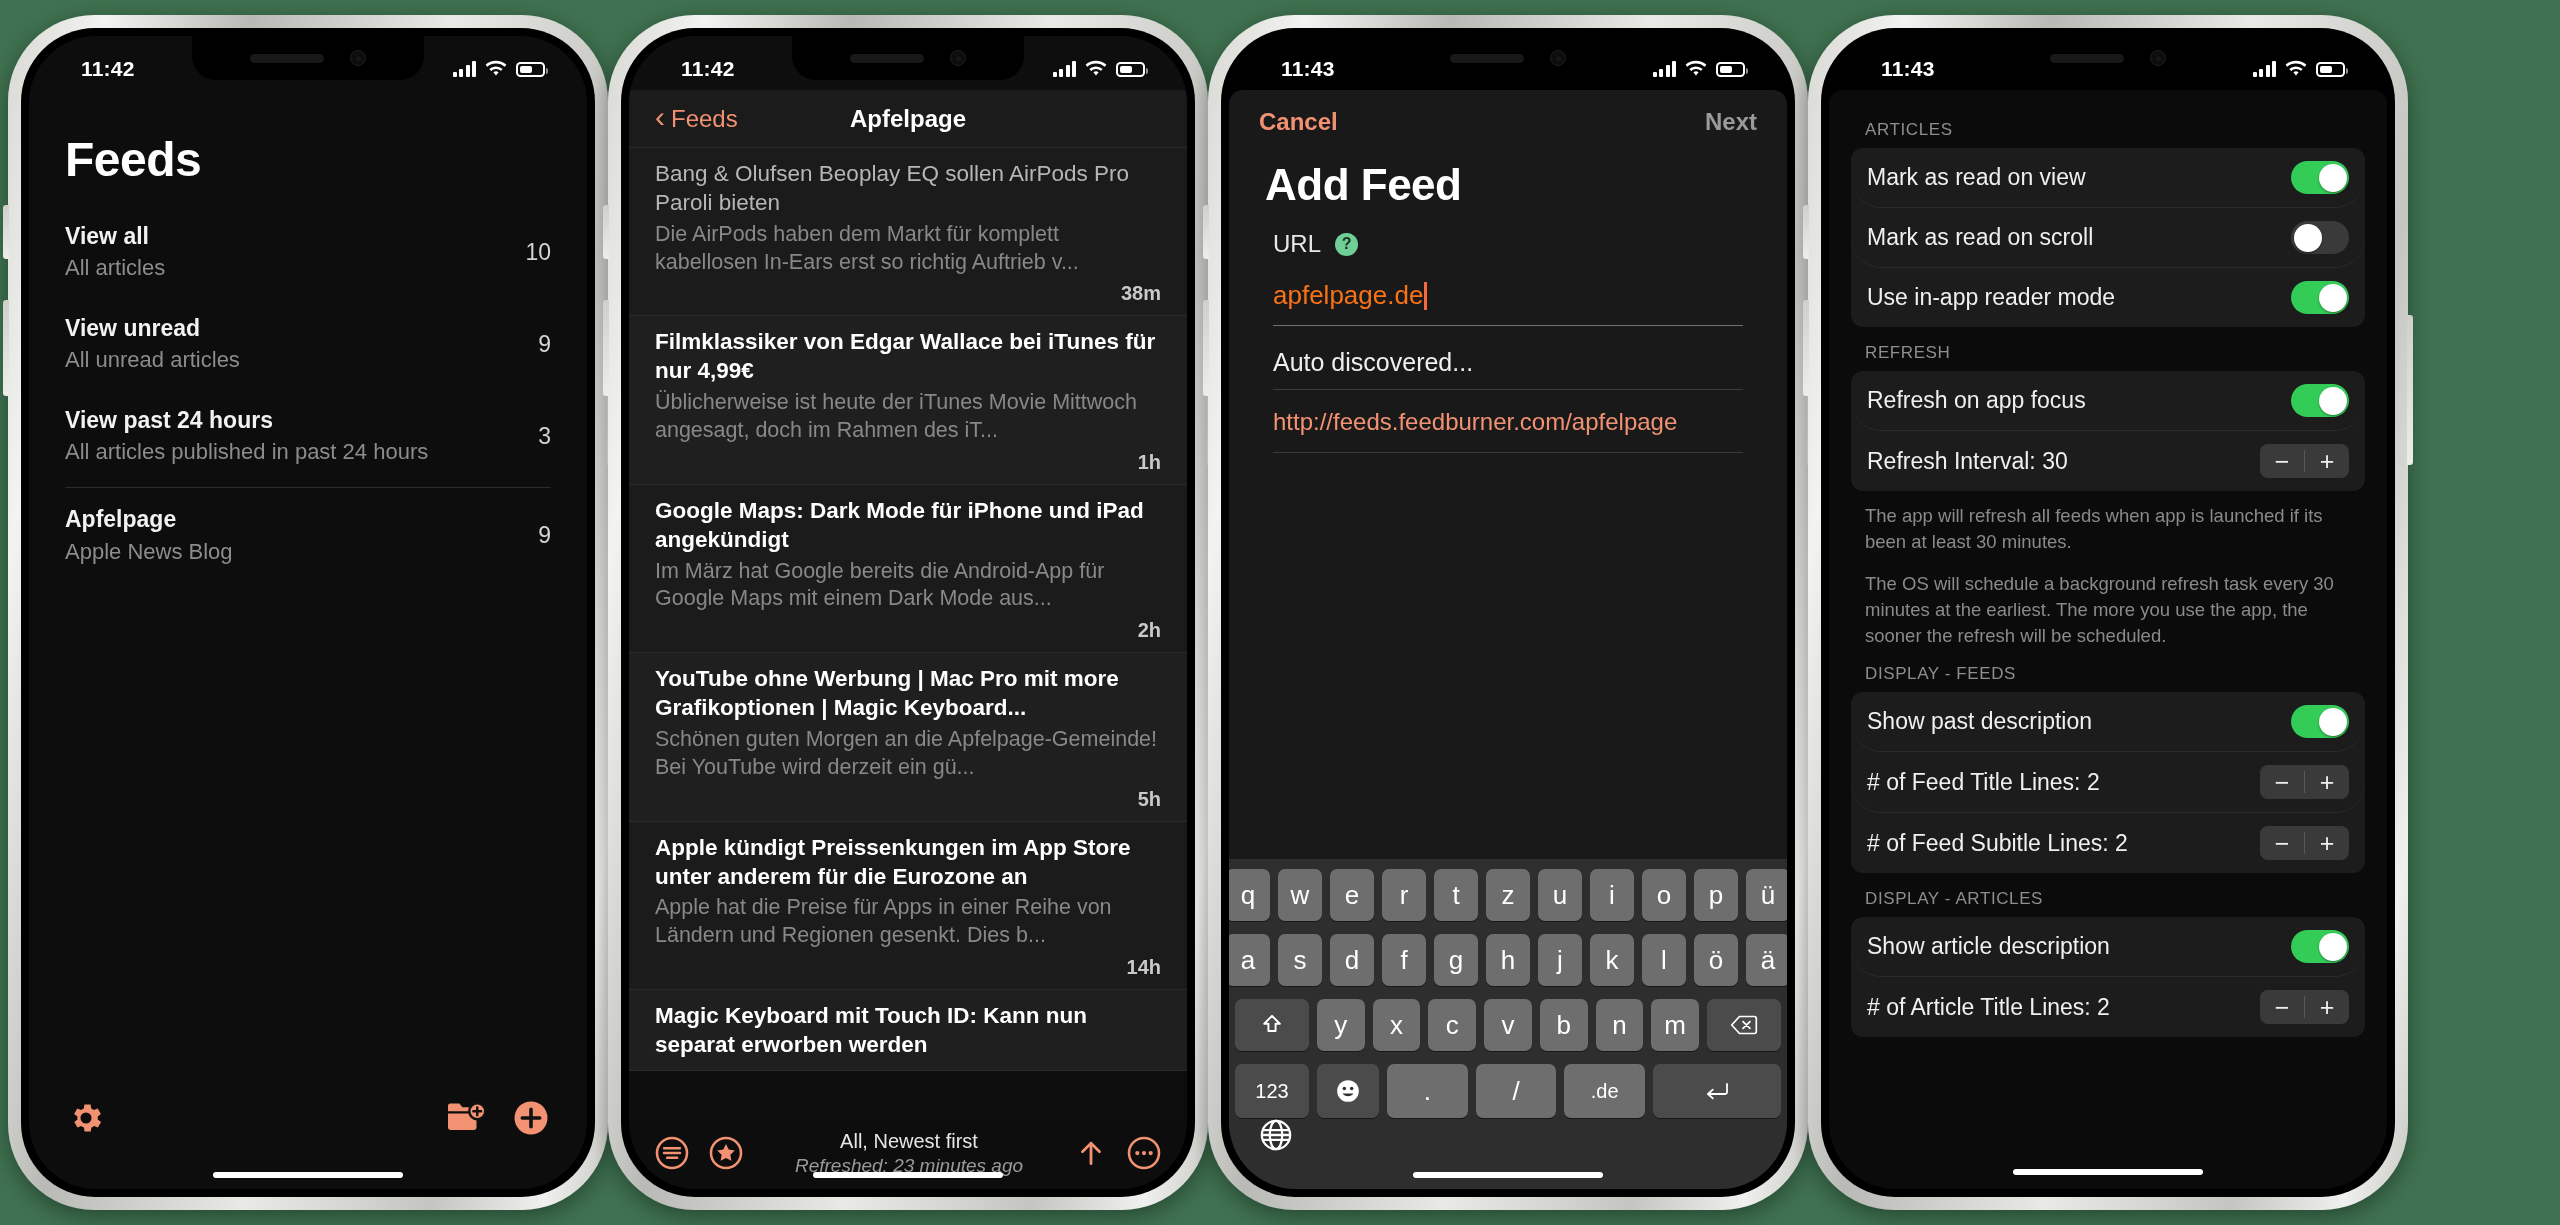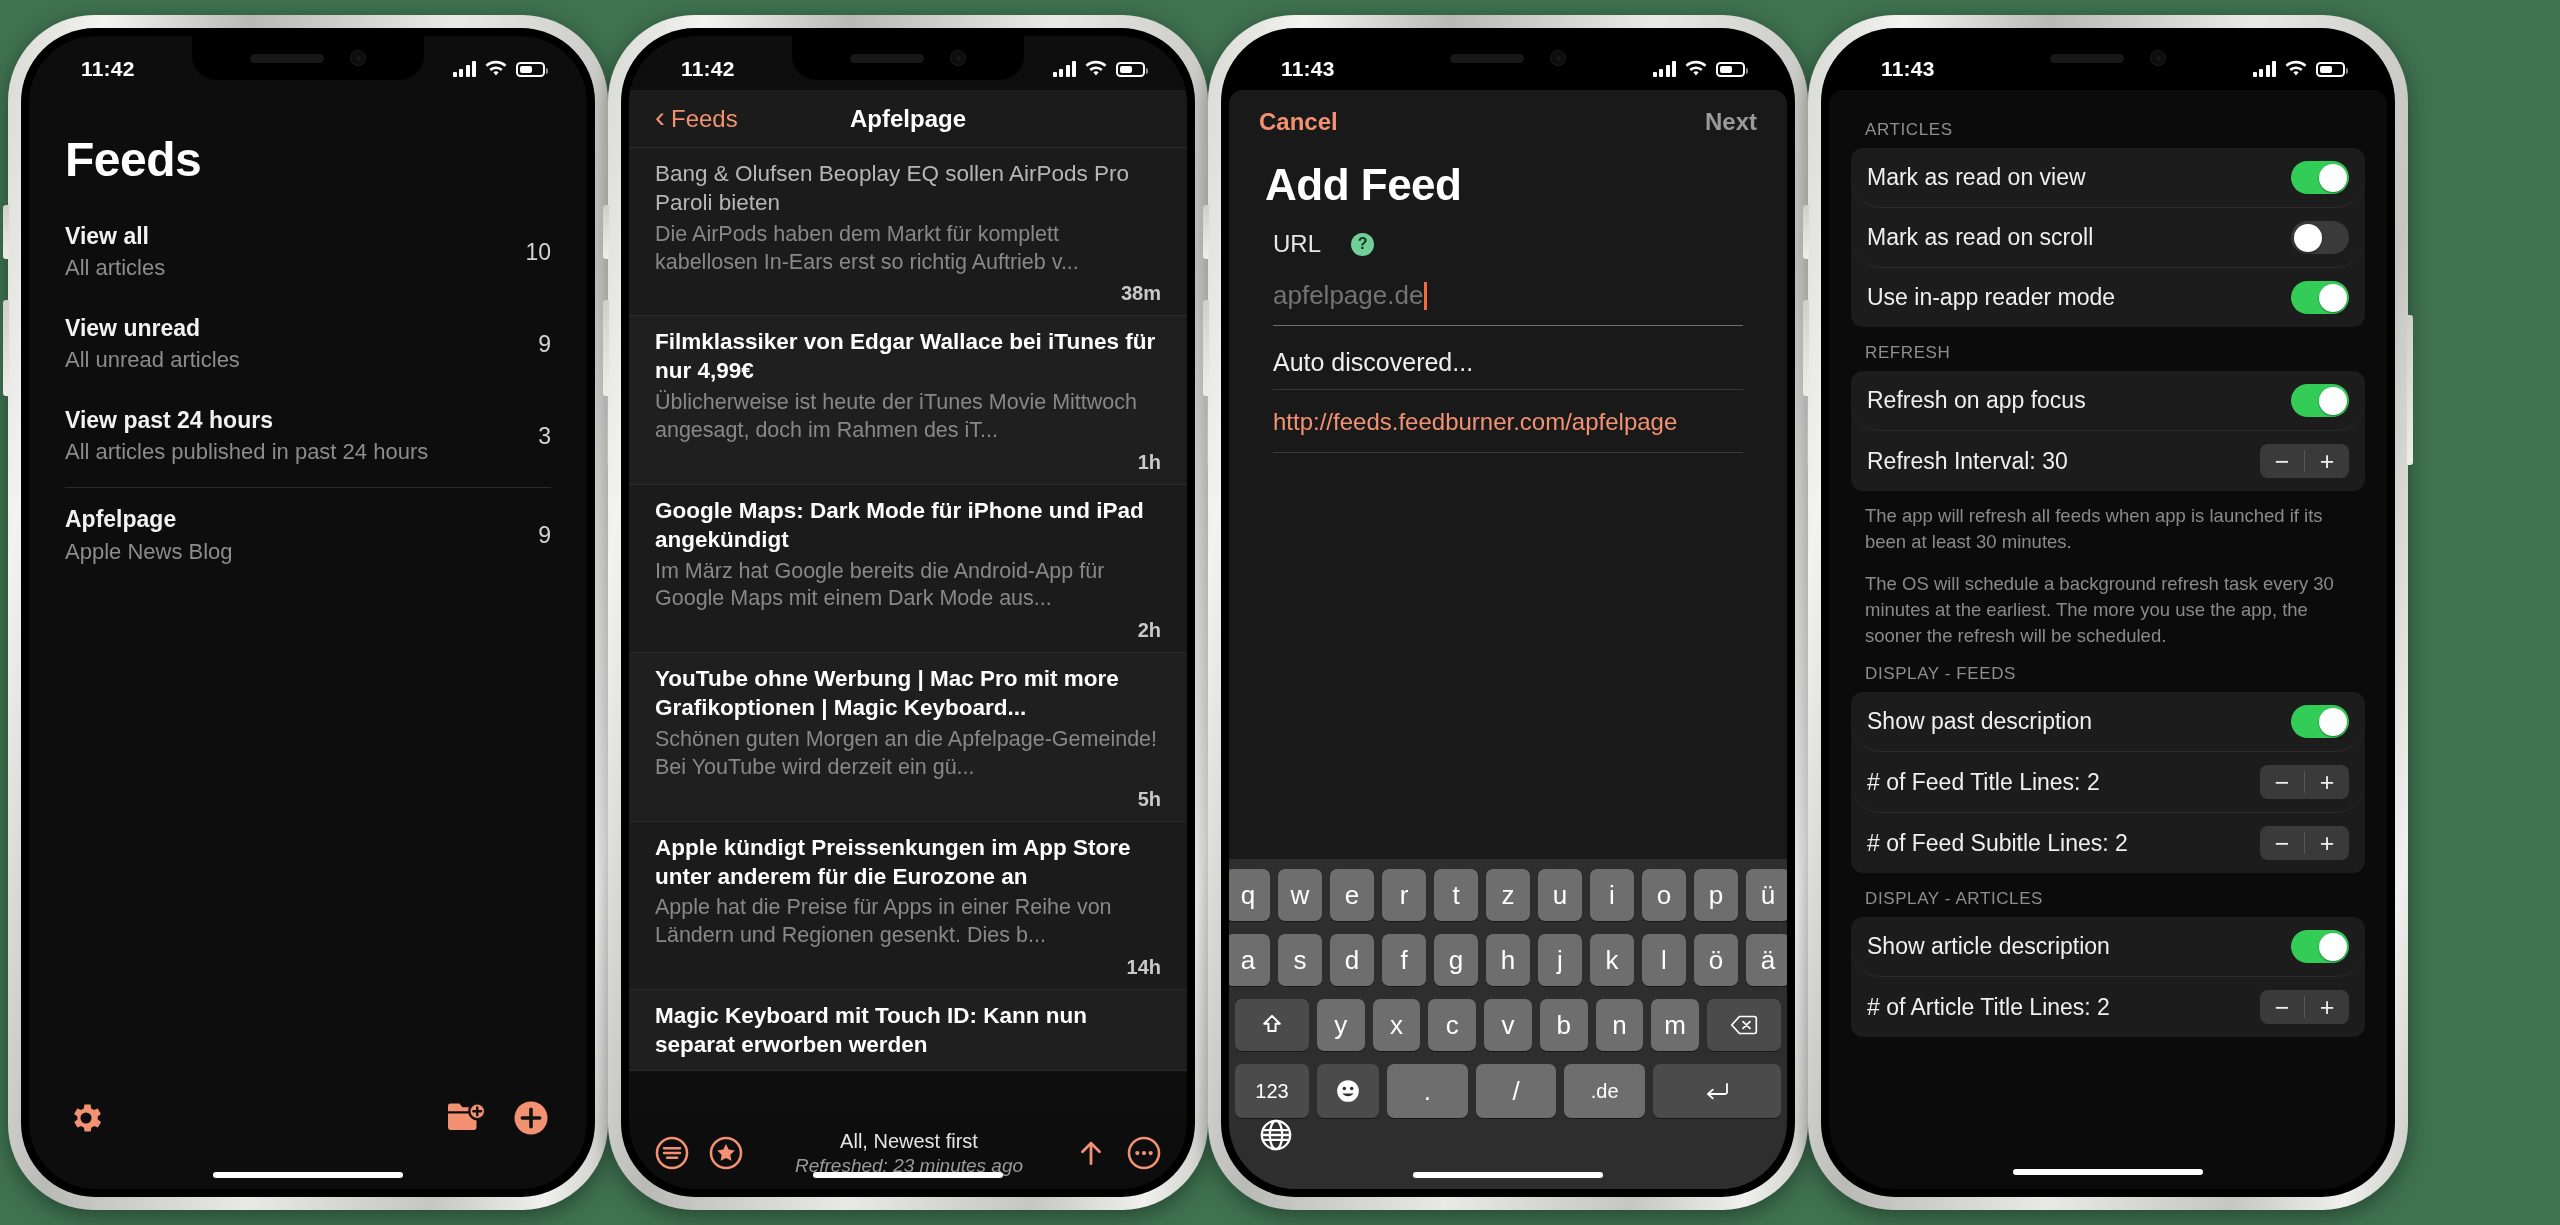--- a/index.html
+++ b/index.html
@@ -151,27 +151,27 @@
   .sheet {
     position:absolute; top: 0; left: 0; right: 0; bottom: 0;
     background: #191919; border-radius: 14px 14px 0 0;
     display:flex; flex-direction: column;
   }
   .p3-nav { display:flex; align-items:center; justify-content:space-between; padding: 18px 30px 6px 30px; }
   .p3-nav .cancel { color:#f29272; font-size: 24px; font-weight: bold;}
   .p3-nav .next   { color:#9a9a9a; font-size: 24px; font-weight: bold;}
   .p3-h1 { font-size: 44px; font-weight: bold; color:#fff; padding: 18px 36px 10px 36px; letter-spacing:-.5px;}
   .p3-field { padding: 0 44px; }
-  .p3-lbl { display:flex; align-items:center; gap: 30px; color:#e8e8e8; font-size: 24px; margin-top: 10px;}
+  .p3-lbl { display:flex; align-items:center; gap: 14px; color:#e8e8e8; font-size: 24px; margin-top: 10px;}
   .help {
     width: 23px; height: 23px; border-radius: 50%; background:#6fcf97; color:#19301f;
     font-size: 16px; font-weight: bold; display:flex; align-items:center; justify-content:center;
   }
   .p3-input {
-    font-size: 26px; color:#737373; padding: 22px 0 14px 0; border-bottom: 1px solid #6f6f6f;
+    font-size: 26px; color:#f97316; padding: 22px 0 14px 0; border-bottom: 1px solid #6f6f6f;
     display:flex; align-items:center;
   }
   .caret { width: 2.5px; height: 28px; background:#f26b3a; margin-left: 1px; }
   .p3-sub { font-size: 25px; color:#efefef; padding: 22px 0 12px 0; border-bottom: 1px solid #3a3a3a; }
   .p3-link { font-size: 24px; color:#f29272; padding: 18px 0 16px 0; border-bottom: 1px solid #3a3a3a; }
 
   
   .kbd {
     position:absolute; left:0; right:0; bottom:0;
     background:#2e2e2e; padding: 10px 6px 0 6px; height: 330px;

